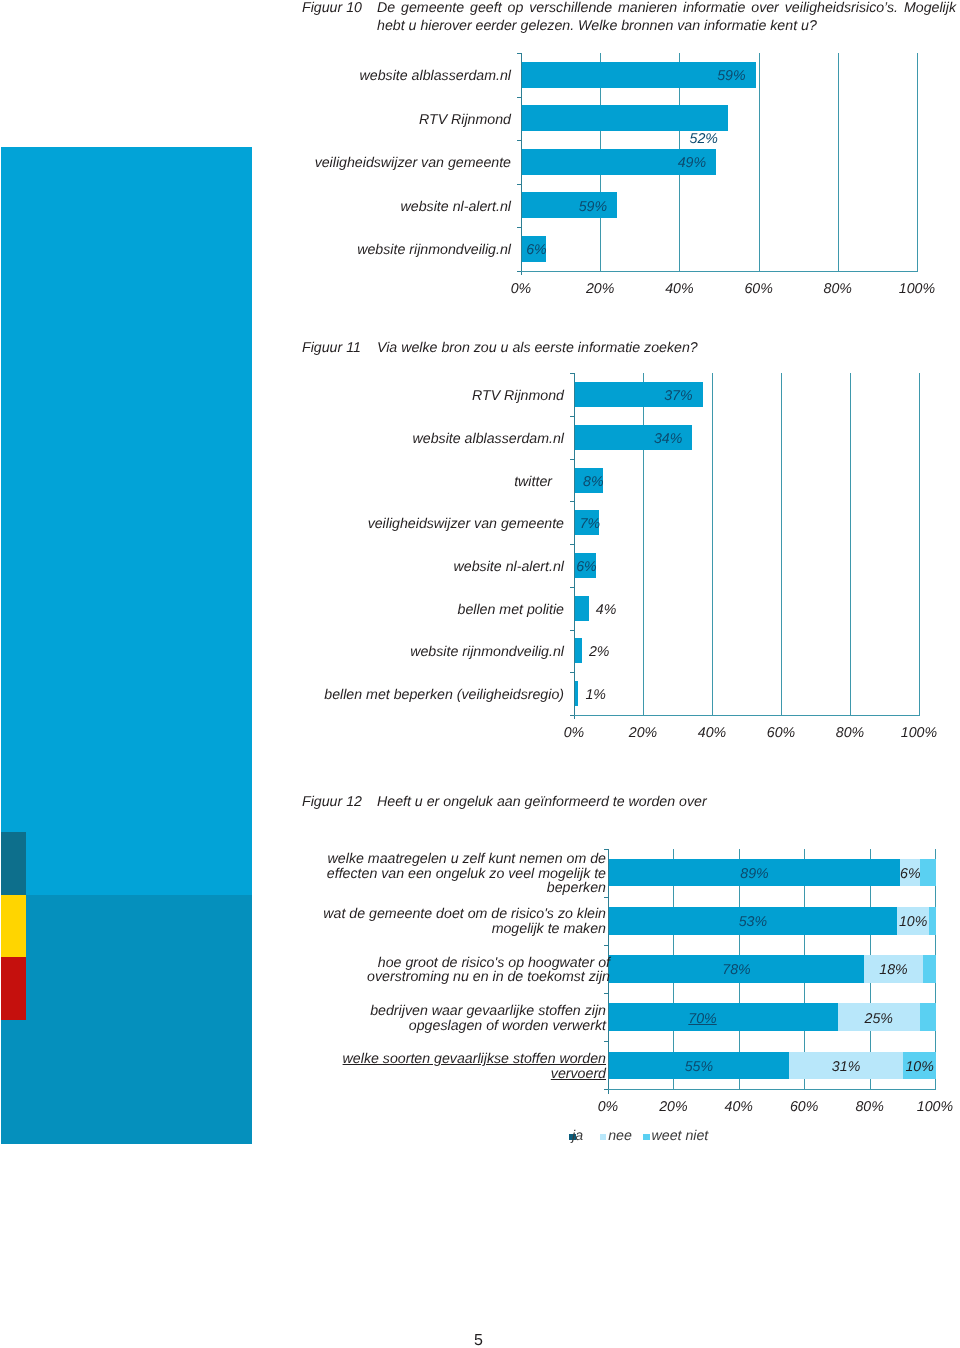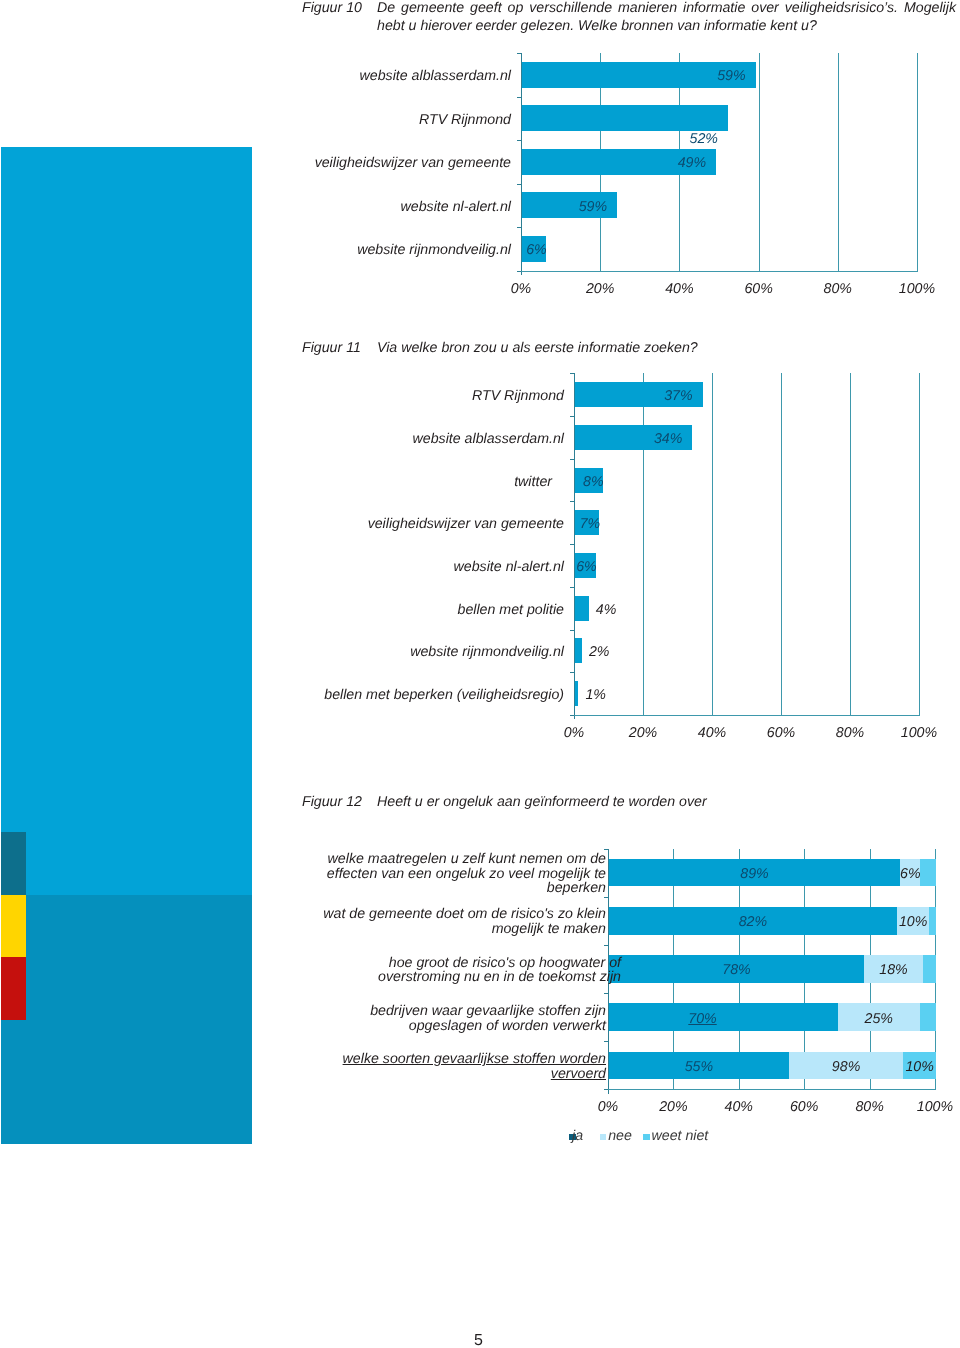--- a/index.html
+++ b/index.html
@@ -168,41 +168,41 @@
       <div class="xlab" style="left:764.2px;top:1098.4px;width:80px;">60%</div>
       <div class="xlab" style="left:829.6px;top:1098.4px;width:80px;">80%</div>
       <div class="xlab" style="left:895px;top:1098.4px;width:80px;">100%</div>
       <div class="bar" style="left:609px;top:858.84px;width:291.03000000000003px;height:27.5px;background:#02a0d2;"></div>
       <div class="vlab inside" style="left:609px;top:865.09px;width:291.03000000000003px;text-align:center;">89%</div>
       <div class="bar" style="left:900.03px;top:858.84px;width:19.62px;height:27.5px;background:#b8e7fa;"></div>
       <div class="vlab dark" style="left:900.03px;top:865.09px;width:19.62px;text-align:center;">6%</div>
       <div class="bar" style="left:919.65px;top:858.84px;width:16.35px;height:27.5px;background:#5ad0f2;"></div>
       <div class="catlab multi" style="left:306px;top:851.89px;width:300px;">welke maatregelen u zelf kunt nemen om de effecten van een ongeluk zo veel mogelijk te beperken</div>
       <div class="bar" style="left:609px;top:907.02px;width:287.76px;height:27.5px;background:#02a0d2;"></div>
-      <div class="vlab inside" style="left:609px;top:913.27px;width:287.76px;text-align:center;">82%</div>
+      <div class="vlab inside" style="left:609px;top:913.27px;width:287.76px;text-align:center;">53%</div>
       <div class="bar" style="left:896.76px;top:907.02px;width:32.7px;height:27.5px;background:#b8e7fa;"></div>
       <div class="vlab dark" style="left:896.76px;top:913.27px;width:32.7px;text-align:center;">10%</div>
       <div class="bar" style="left:929.46px;top:907.02px;width:6.54px;height:27.5px;background:#5ad0f2;"></div>
       <div class="catlab multi" style="left:306px;top:907.47px;width:300px;">wat de gemeente doet om de risico's zo klein mogelijk te maken</div>
       <div class="bar" style="left:609px;top:955.2px;width:255.06px;height:27.5px;background:#02a0d2;"></div>
       <div class="vlab inside" style="left:609px;top:961.45px;width:255.06px;text-align:center;">78%</div>
       <div class="bar" style="left:864.06px;top:955.2px;width:58.86px;height:27.5px;background:#b8e7fa;"></div>
       <div class="vlab dark" style="left:864.06px;top:961.45px;width:58.86px;text-align:center;">18%</div>
       <div class="bar" style="left:922.9200000000001px;top:955.2px;width:13.08px;height:27.5px;background:#5ad0f2;"></div>
-      <div class="catlab multi" style="left:321px;top:955.6500000000001px;width:300px;">hoe groot de risico's op hoogwater of overstroming nu en in de toekomst zijn</div>
+      <div class="catlab multi" style="left:310px;top:955.6500000000001px;width:300px;">hoe groot de risico's op hoogwater of overstroming nu en in de toekomst zijn</div>
       <div class="bar" style="left:609px;top:1003.38px;width:228.9px;height:27.5px;background:#02a0d2;"></div>
       <div class="vlab inside" style="left:609px;top:1009.63px;width:187px;text-align:center;text-decoration:underline;">70%</div>
       <div class="bar" style="left:837.9px;top:1003.38px;width:81.75px;height:27.5px;background:#b8e7fa;"></div>
       <div class="vlab dark" style="left:837.9px;top:1009.63px;width:81.75px;text-align:center;">25%</div>
       <div class="bar" style="left:919.65px;top:1003.38px;width:16.35px;height:27.5px;background:#5ad0f2;"></div>
       <div class="catlab multi" style="left:306px;top:1003.83px;width:300px;">bedrijven waar gevaarlijke stoffen zijn opgeslagen of worden verwerkt</div>
       <div class="bar" style="left:609px;top:1051.56px;width:179.85px;height:27.5px;background:#02a0d2;"></div>
       <div class="vlab inside" style="left:609px;top:1057.81px;width:179.85px;text-align:center;">55%</div>
       <div class="bar" style="left:788.85px;top:1051.56px;width:114.45px;height:27.5px;background:#b8e7fa;"></div>
-      <div class="vlab dark" style="left:788.85px;top:1057.81px;width:114.45px;text-align:center;">98%</div>
+      <div class="vlab dark" style="left:788.85px;top:1057.81px;width:114.45px;text-align:center;">31%</div>
       <div class="bar" style="left:903.3px;top:1051.56px;width:32.7px;height:27.5px;background:#5ad0f2;"></div>
       <div class="vlab dark" style="left:903.3px;top:1057.81px;width:32.7px;text-align:center;">10%</div>
       <div class="catlab multi" style="left:306px;top:1052.01px;width:300px;text-decoration:underline;">welke soorten gevaarlijkse stoffen worden vervoerd</div>
       <div class="lgsw-box" style="left:569px;top:1133.5px;background:#0b5d7c;"></div>
       <div class="legend" style="left:572px;top:1127px;">ja</div>
       <div class="lgsw-box" style="left:599.7468749999999px;top:1133.5px;background:#b8e7fa;"></div>
       <div class="legend" style="left:608.1468749999999px;top:1127px;">nee</div>
       <div class="lgsw-box" style="left:643.1187499999999px;top:1133.5px;background:#5ad0f2;"></div>
       <div class="legend" style="left:651.5187499999998px;top:1127px;">weet niet</div>
     </div>

